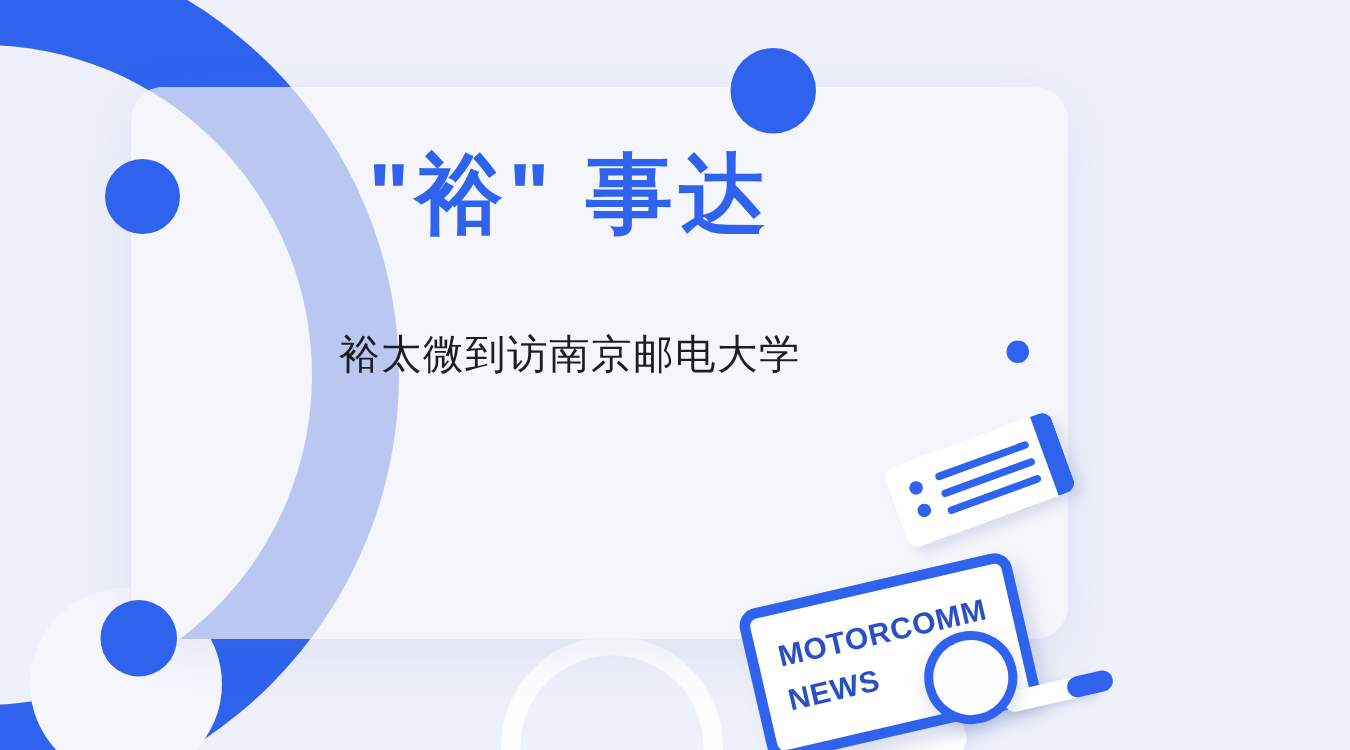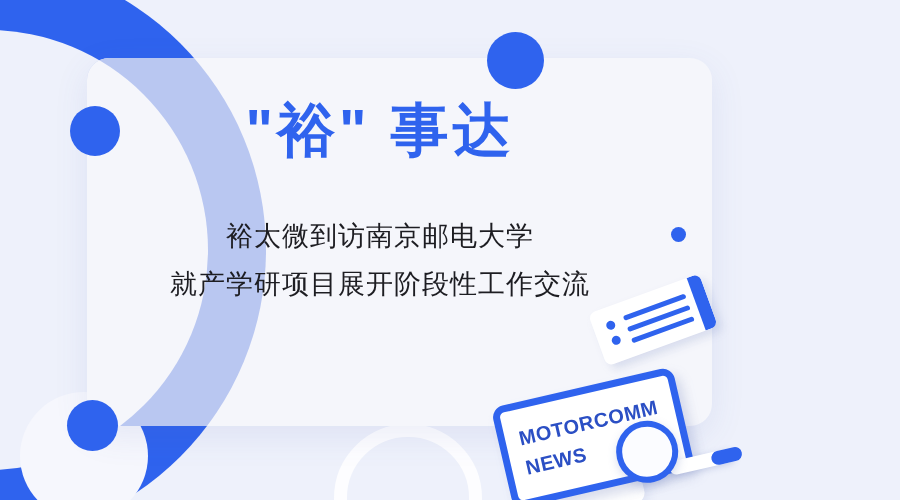--- a/index.html
+++ b/index.html
@@ -305,21 +305,20 @@
     <div class="card-crescent-wrap">
       <div class="card-crescent-outer"></div>
       <div class="card-crescent-inner"></div>
     </div>
   </div>
 
   <div class="text-block">
     <div class="title">"裕" 事达</div>
     <div class="subtitle">
       <div>裕太微到访南京邮电大学</div>
-      <div>就产学研项目展开阶段性工作交流</div>
     </div>
   </div>
 
   <div class="dot dot-top"></div>
   <div class="dot dot-left"></div>
   <div class="dot dot-mid"></div>
   <div class="dot dot-bottom"></div>
 
   <div class="doc-card">
     <div class="doc-shadow"></div>

